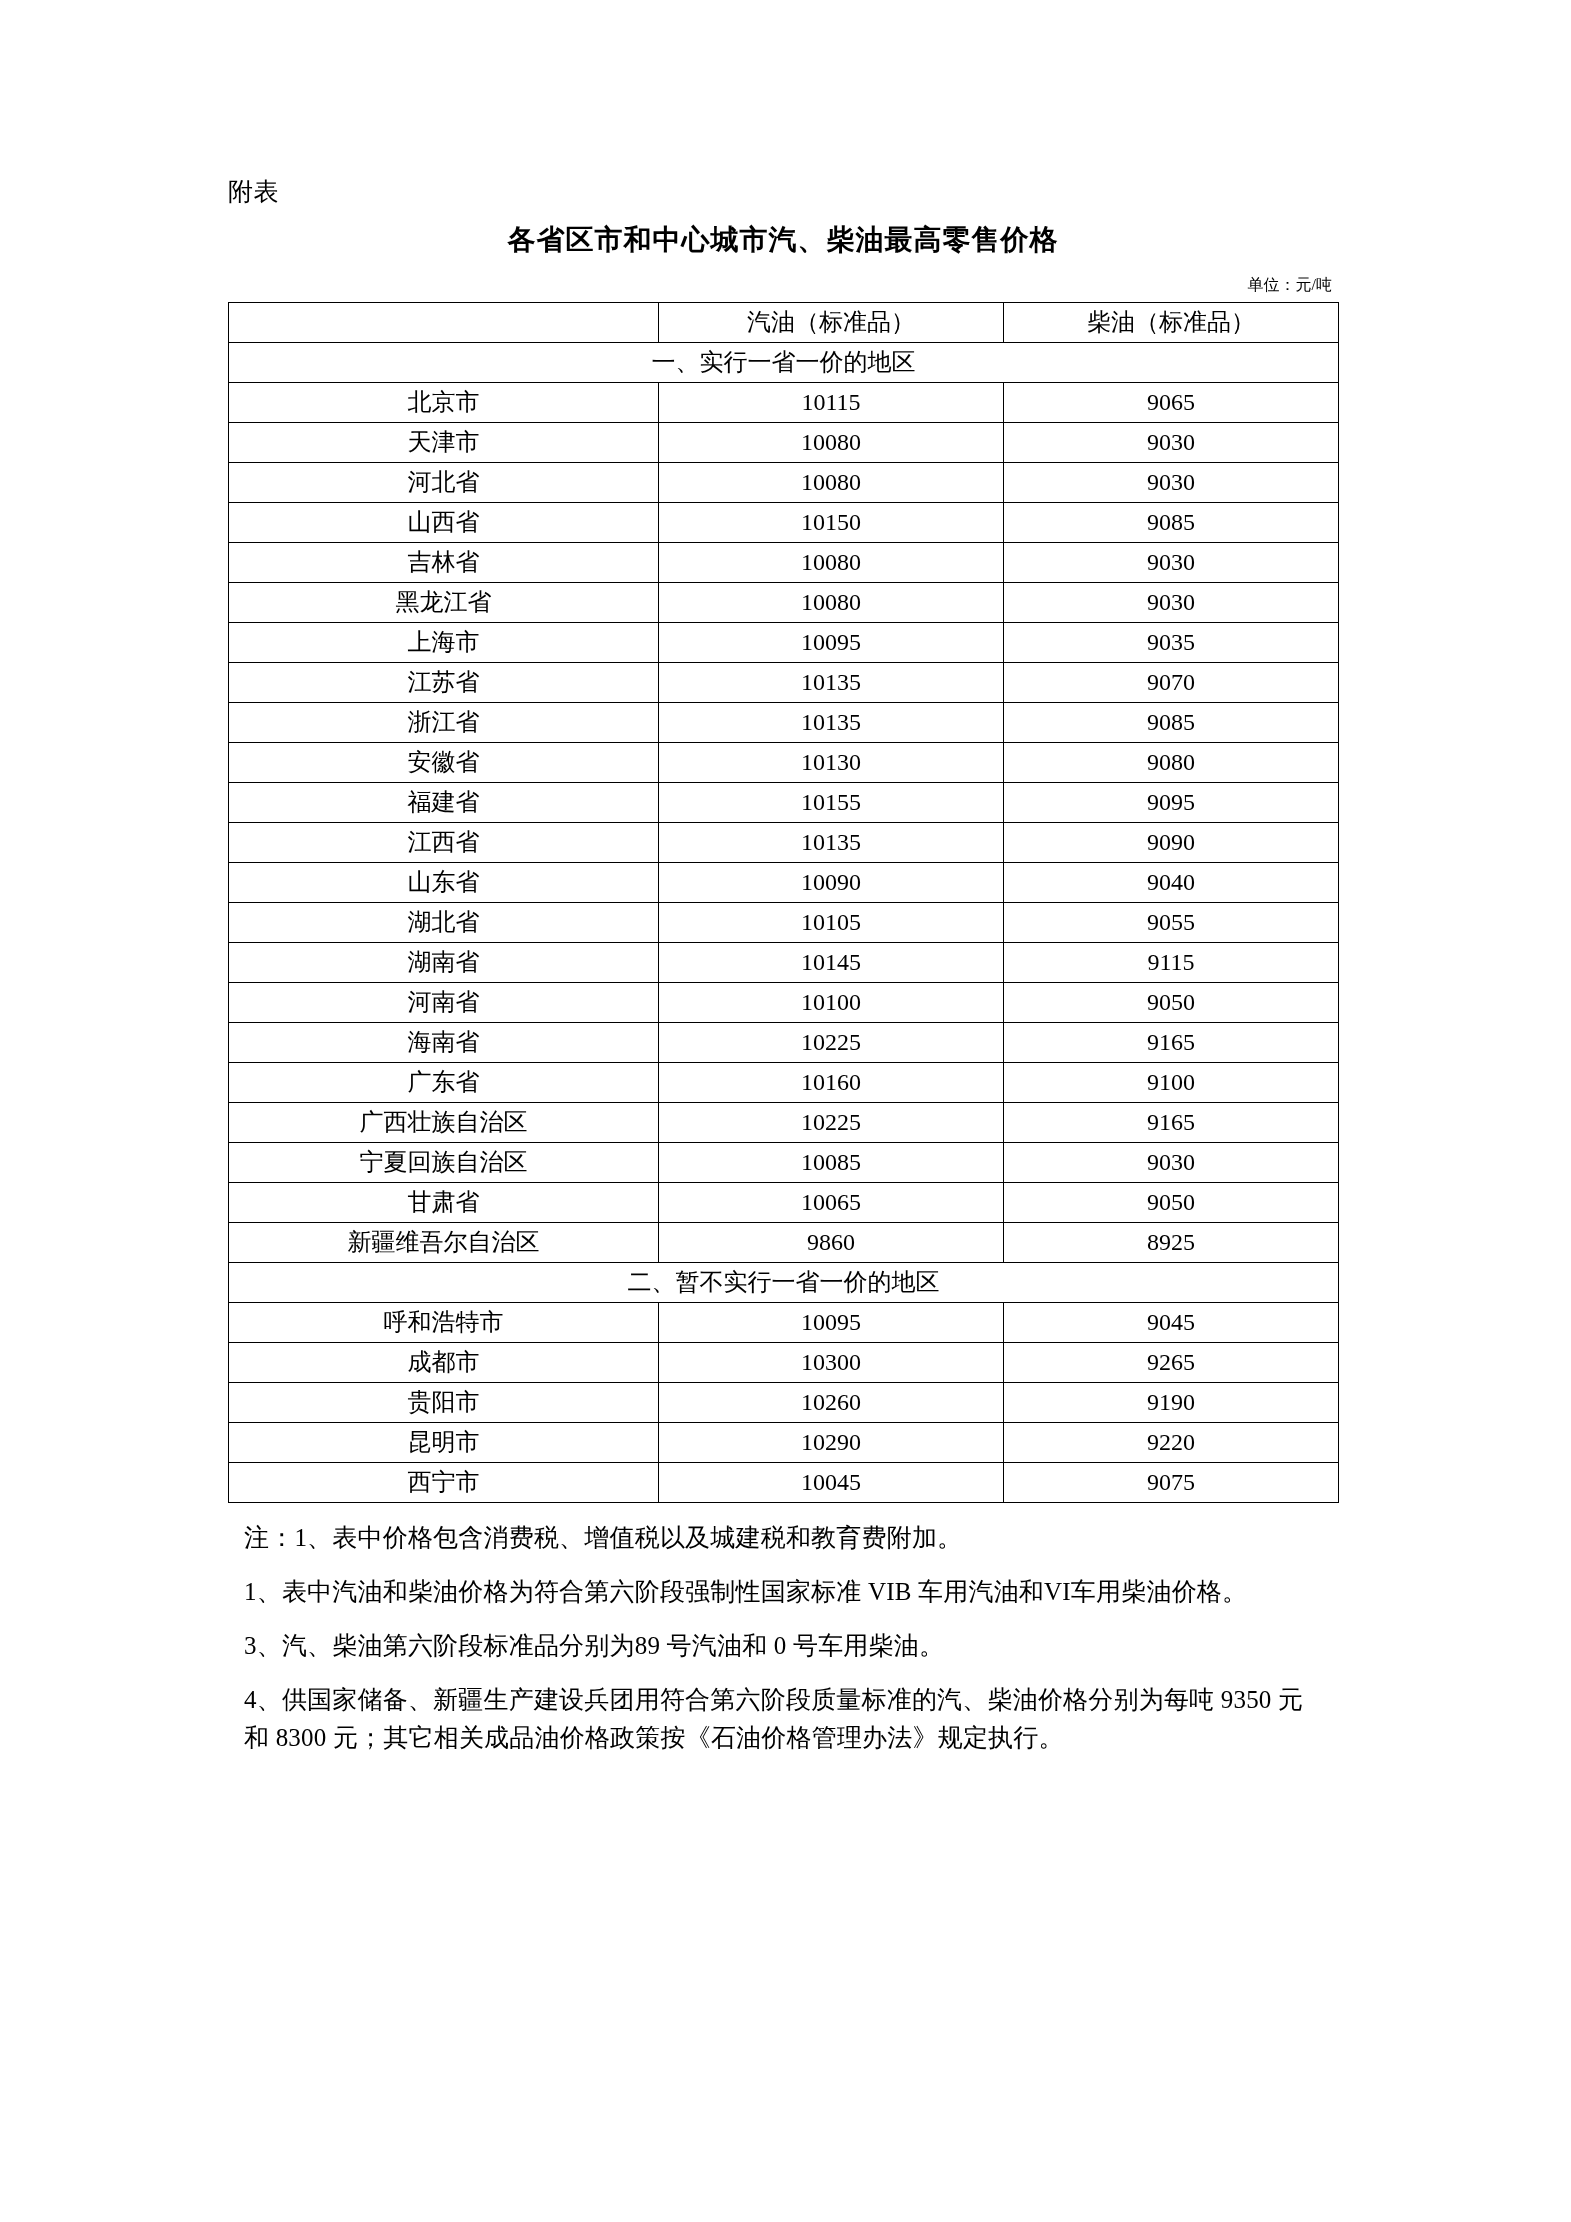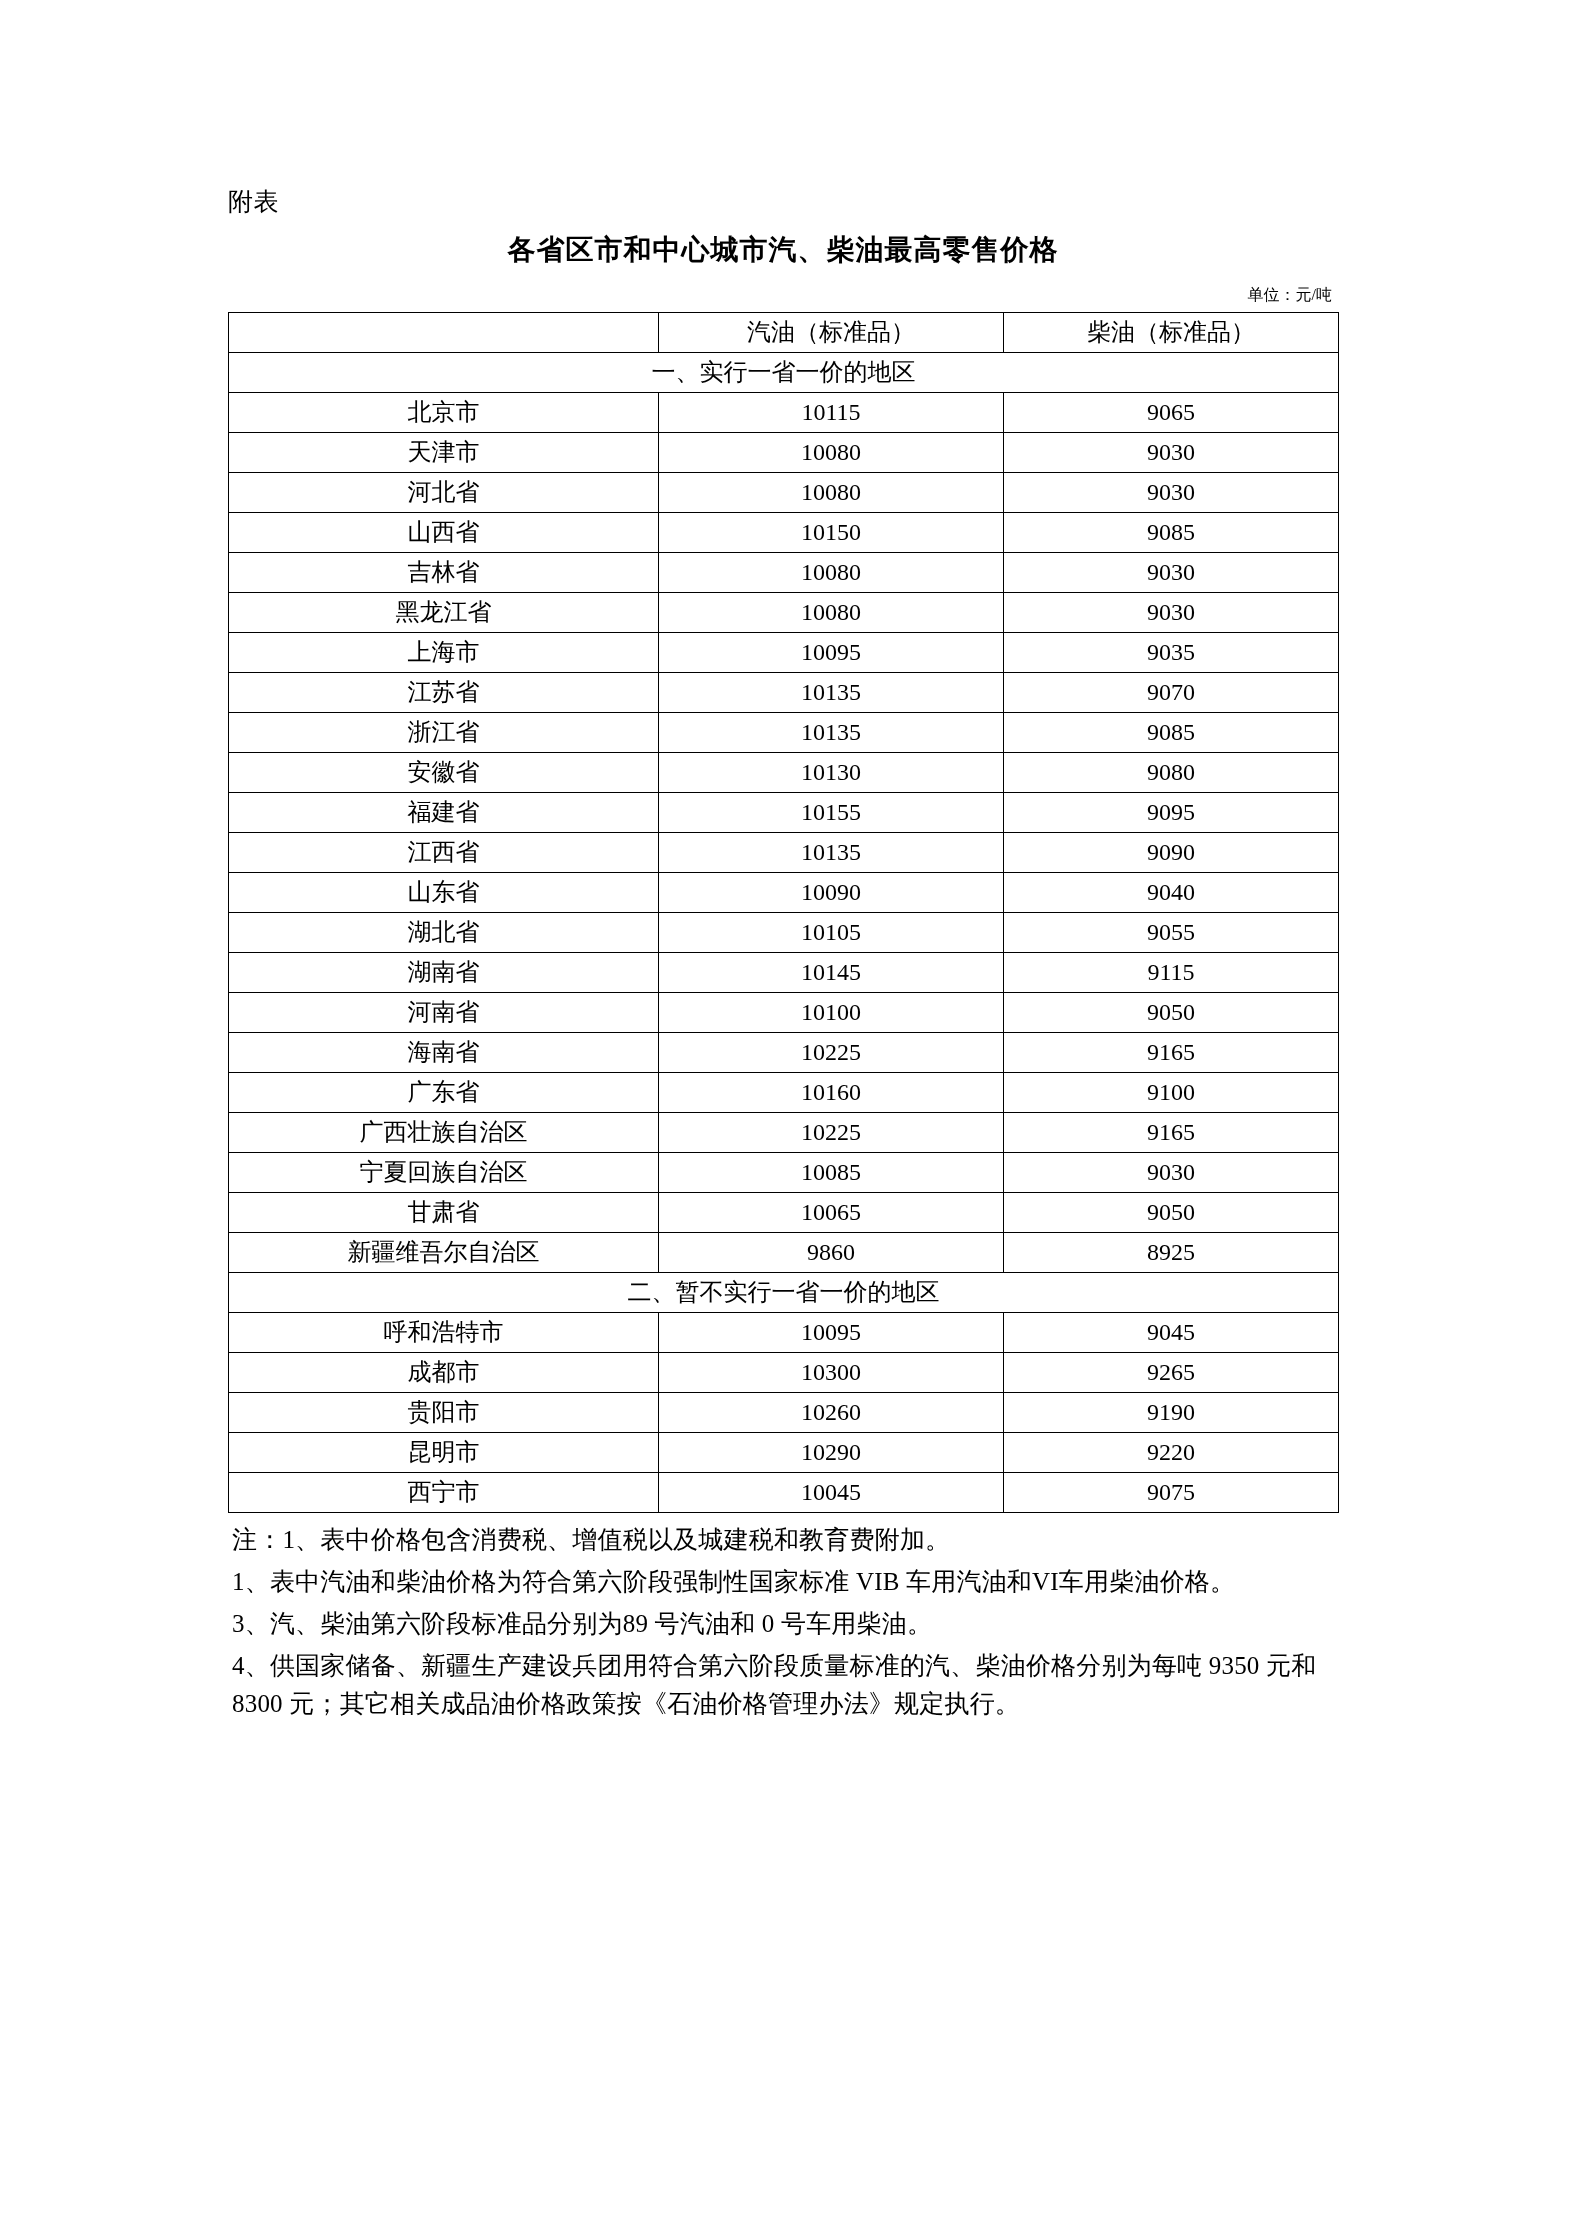--- a/index.html
+++ b/index.html
@@ -17,21 +17,21 @@
   .page {
     position: relative;
     width: 1571px;
     height: 2222px;
     box-sizing: border-box;
     padding: 0;
   }
   .doc-body {
     position: absolute;
     left: 228px;
-    top: 183px;
+    top: 173px;
     width: 1110px;
   }
   .label-attachment {
     font-size: 25px;
     line-height: 1.5;
     margin-bottom: 10px;
     letter-spacing: 0.5px;
   }
   .doc-title {
     text-align: center;
@@ -75,21 +75,21 @@
     text-align: left;
     padding-left: 10px;
   }
   .notes {
     margin-top: 8px;
     font-size: 25px;
     line-height: 1.52;
     letter-spacing: 0.2px;
   }
   .notes p {
-    margin: 4px;
+    margin: 16px;
     text-indent: 0;
   }
   .note-indent {
     text-indent: 50px;
   }
   .note-first {
     text-indent: 0;
   }
 </style>
 </head>

